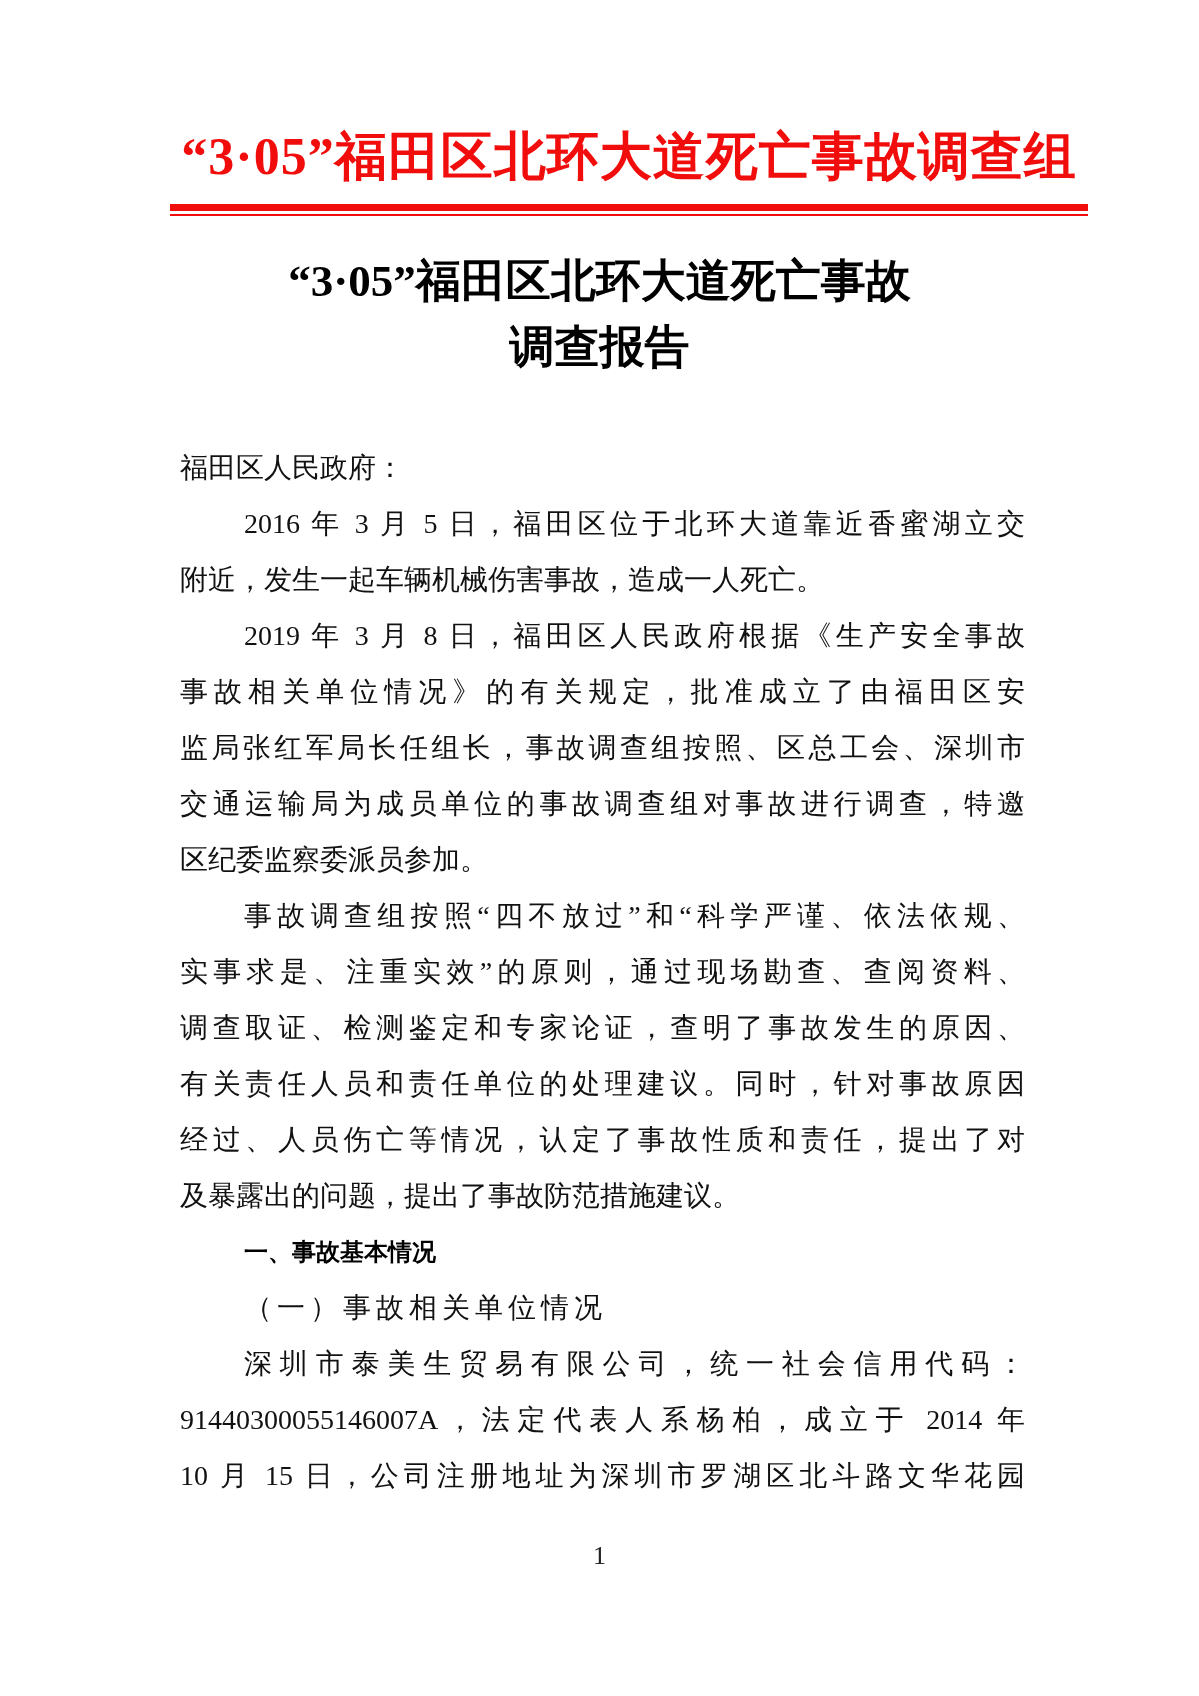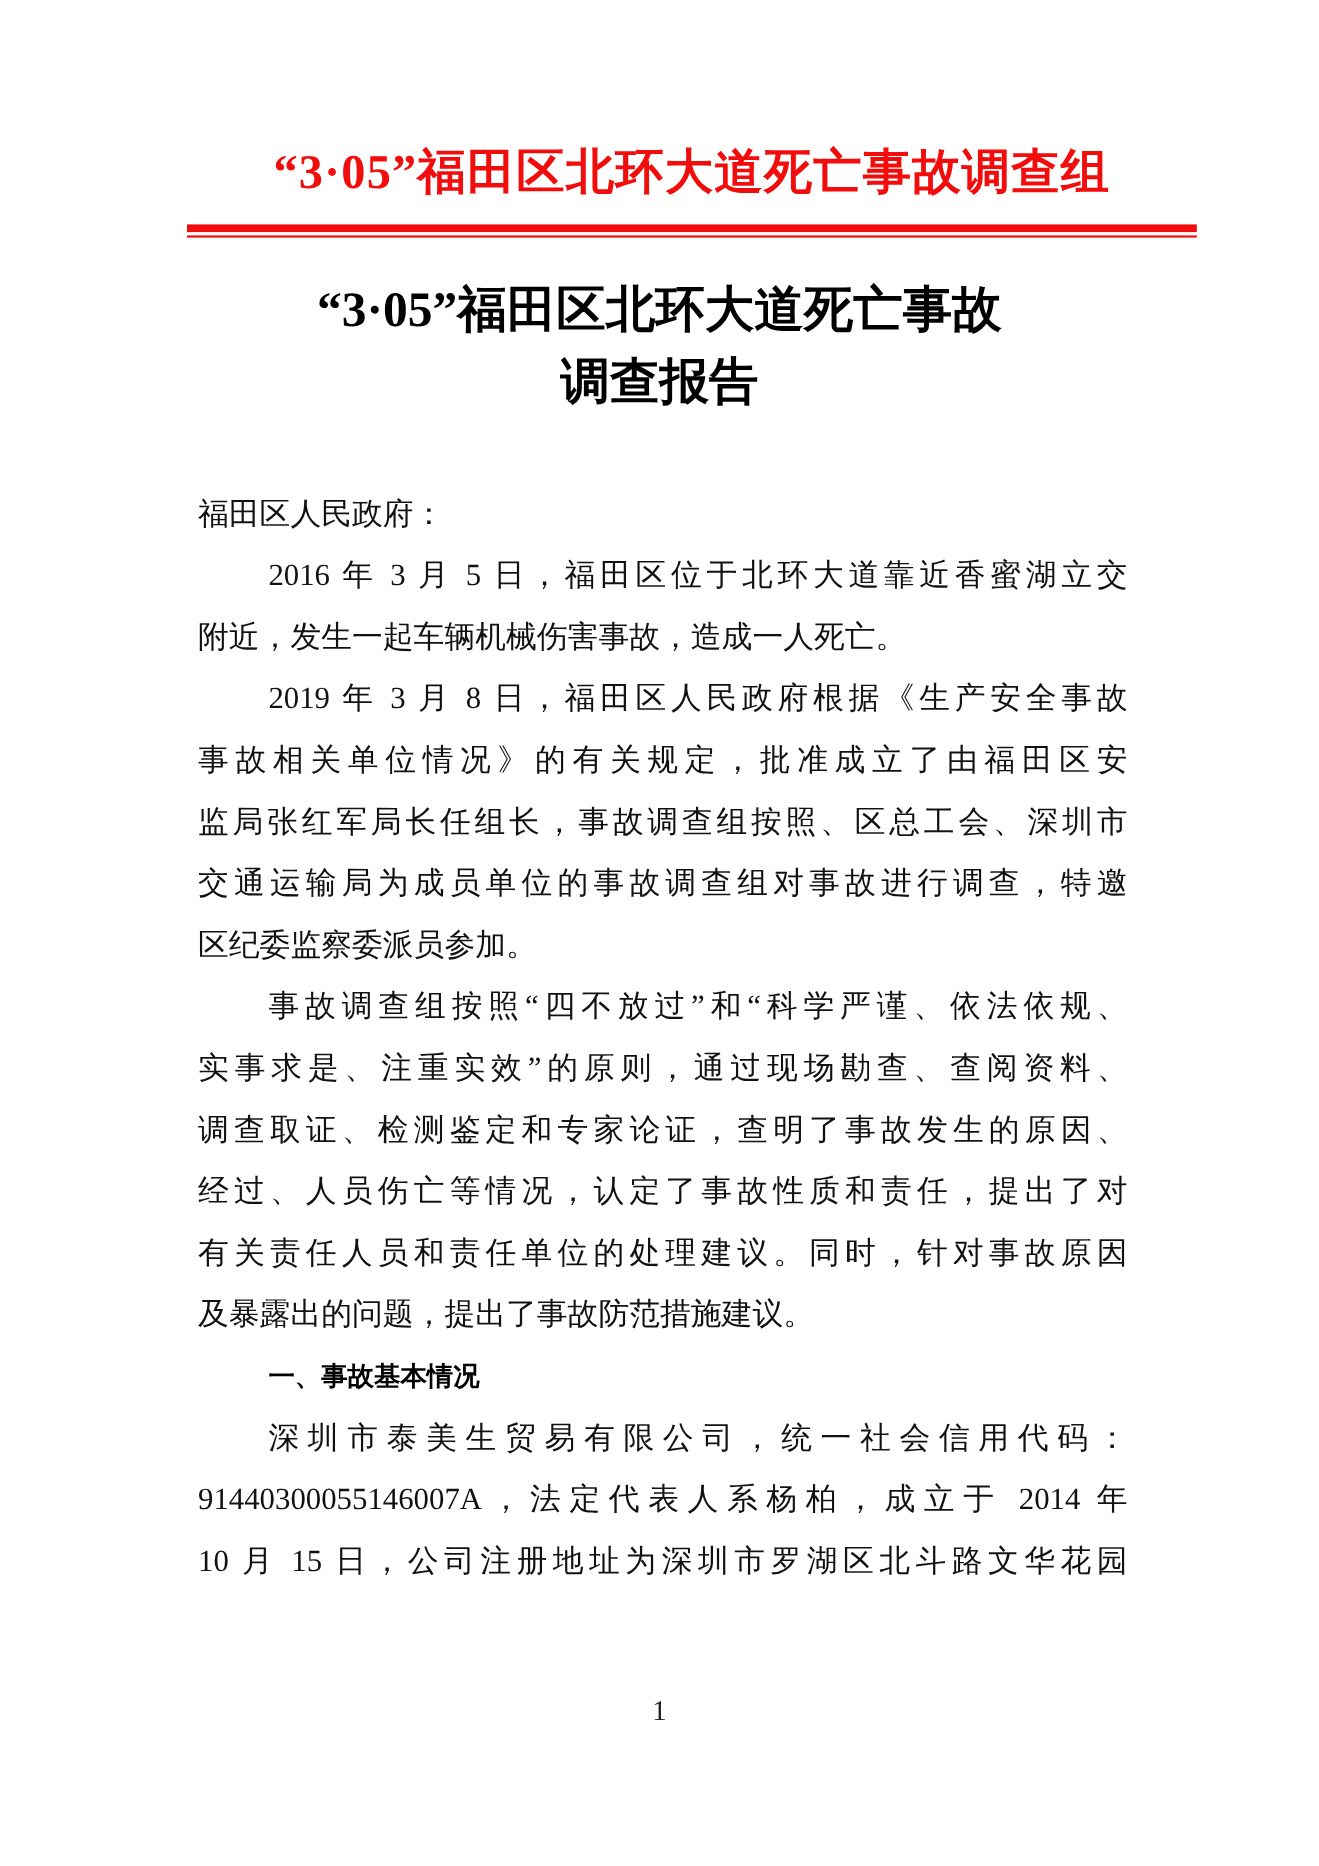--- a/index.html
+++ b/index.html
@@ -22,21 +22,21 @@
   .banner-wrap {
     position: absolute;
     top: 126px;
     left: 170px;
     width: 918px;
   }
   .banner-text {
     text-align: center;
     color: #f20d0d;
     font-weight: bold;
-    font-size: 44px;
+    font-size: 52px;
     line-height: 62px;
     letter-spacing: 1px;
     white-space: nowrap;
   }
   .banner-rule {
     margin-top: 16px;
     height: 12px;
     border-top: 7px solid #f20d0d;
     border-bottom: 2px solid #f20d0d;
   }
@@ -111,24 +111,25 @@
       <div class="line indent fill">2016 年 3 月 5 日，福田区位于北环大道靠近香蜜湖立交</div>
       <div class="line">附近，发生一起车辆机械伤害事故，造成一人死亡。</div>
       <div class="line indent fill">2019 年 3 月 8 日，福田区人民政府根据《生产安全事故</div>
       <div class="line fill">事故相关单位情况》的有关规定，批准成立了由福田区安</div>
       <div class="line fill">监局张红军局长任组长，事故调查组按照、区总工会、深圳市</div>
       <div class="line fill">交通运输局为成员单位的事故调查组对事故进行调查，特邀</div>
       <div class="line">区纪委监察委派员参加。</div>
       <div class="line indent fill">事故调查组按照“四不放过”和“科学严谨、依法依规、</div>
       <div class="line fill">实事求是、注重实效”的原则，通过现场勘查、查阅资料、</div>
       <div class="line fill">调查取证、检测鉴定和专家论证，查明了事故发生的原因、</div>
+      <div class="line fill">有关责任人员和责任单位的处理建议。同时，针对事故原因</div>
       <div class="line fill">经过、人员伤亡等情况，认定了事故性质和责任，提出了对</div>
-      <div class="line fill">有关责任人员和责任单位的处理建议。同时，针对事故原因</div>
       <div class="line">及暴露出的问题，提出了事故防范措施建议。</div>
       <div class="line indent heading">一、事故基本情况</div>
+      <div class="line indent subheading">（一）事故相关单位情况</div>
       <div class="line indent fill">深圳市泰美生贸易有限公司，统一社会信用代码：</div>
       <div class="line fill">91440300055146007A，法定代表人系杨柏，成立于 2014 年</div>
       <div class="line fill">10 月 15 日，公司注册地址为深圳市罗湖区北斗路文华花园</div>
     </main>
 
   <footer class="page-footer">
     <span class="page-number">1</span>
   </footer>
 
 </div>

